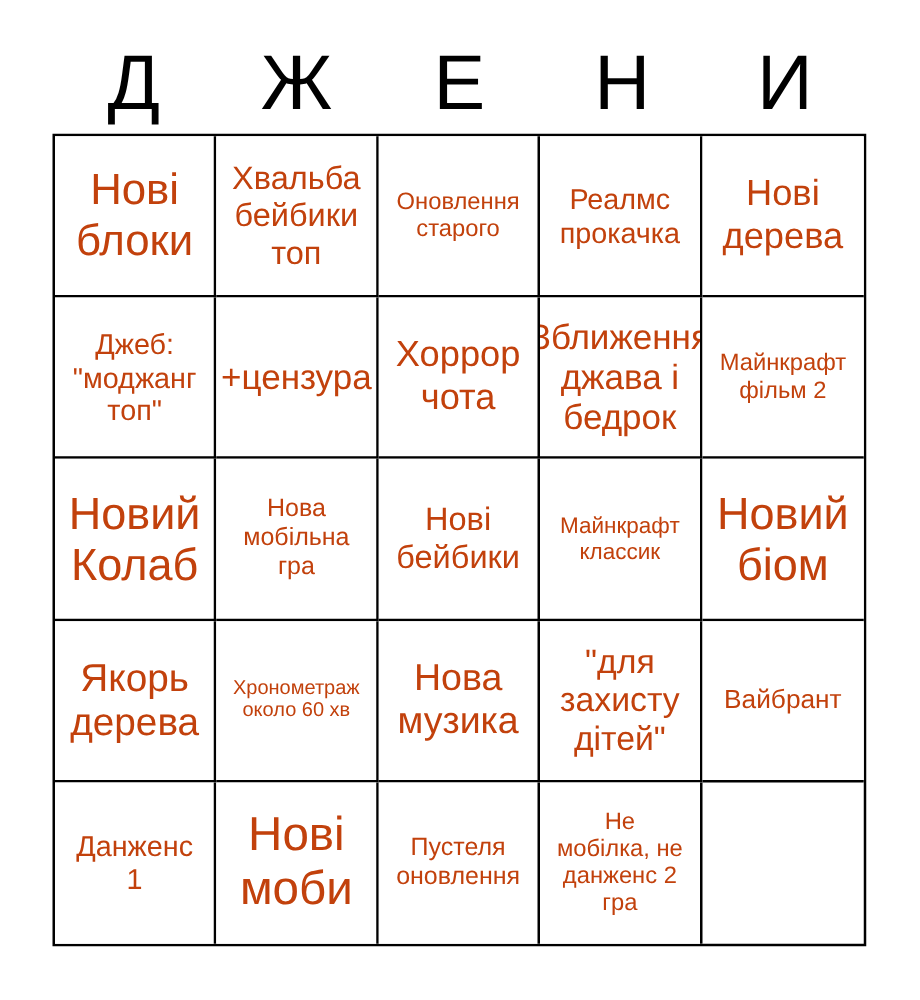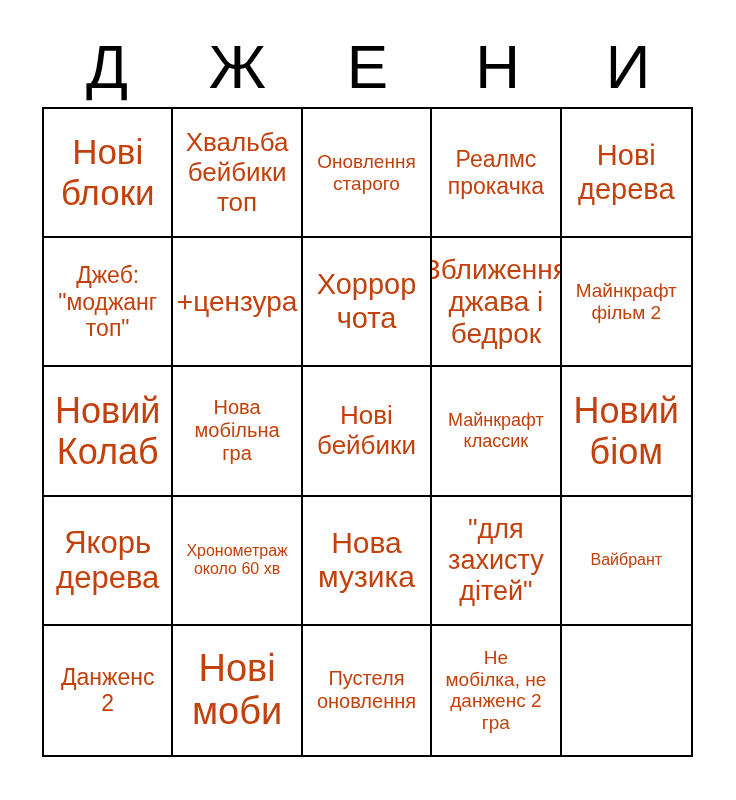--- a/index.html
+++ b/index.html
@@ -154,25 +154,25 @@
         <span style="font-size:30px">Нова
 музика</span>
       </div>
     <div class="cell">
         <span style="font-size:27px">"для
 захисту
 дітей"</span>
       </div>
 
     <div class="cell">
-        <span style="font-size:16px">Вайбрант</span>
+        <span style="font-size:21px">Вайбрант</span>
       </div>
     <div class="cell">
         <span style="font-size:23px">Данженс
-2</span>
+1</span>
       </div>
     <div class="cell">
         <span style="font-size:38px">Нові
 моби</span>
       </div>
     <div class="cell">
         <span style="font-size:20px">Пустеля
 оновлення</span>
       </div>
     <div class="cell">

